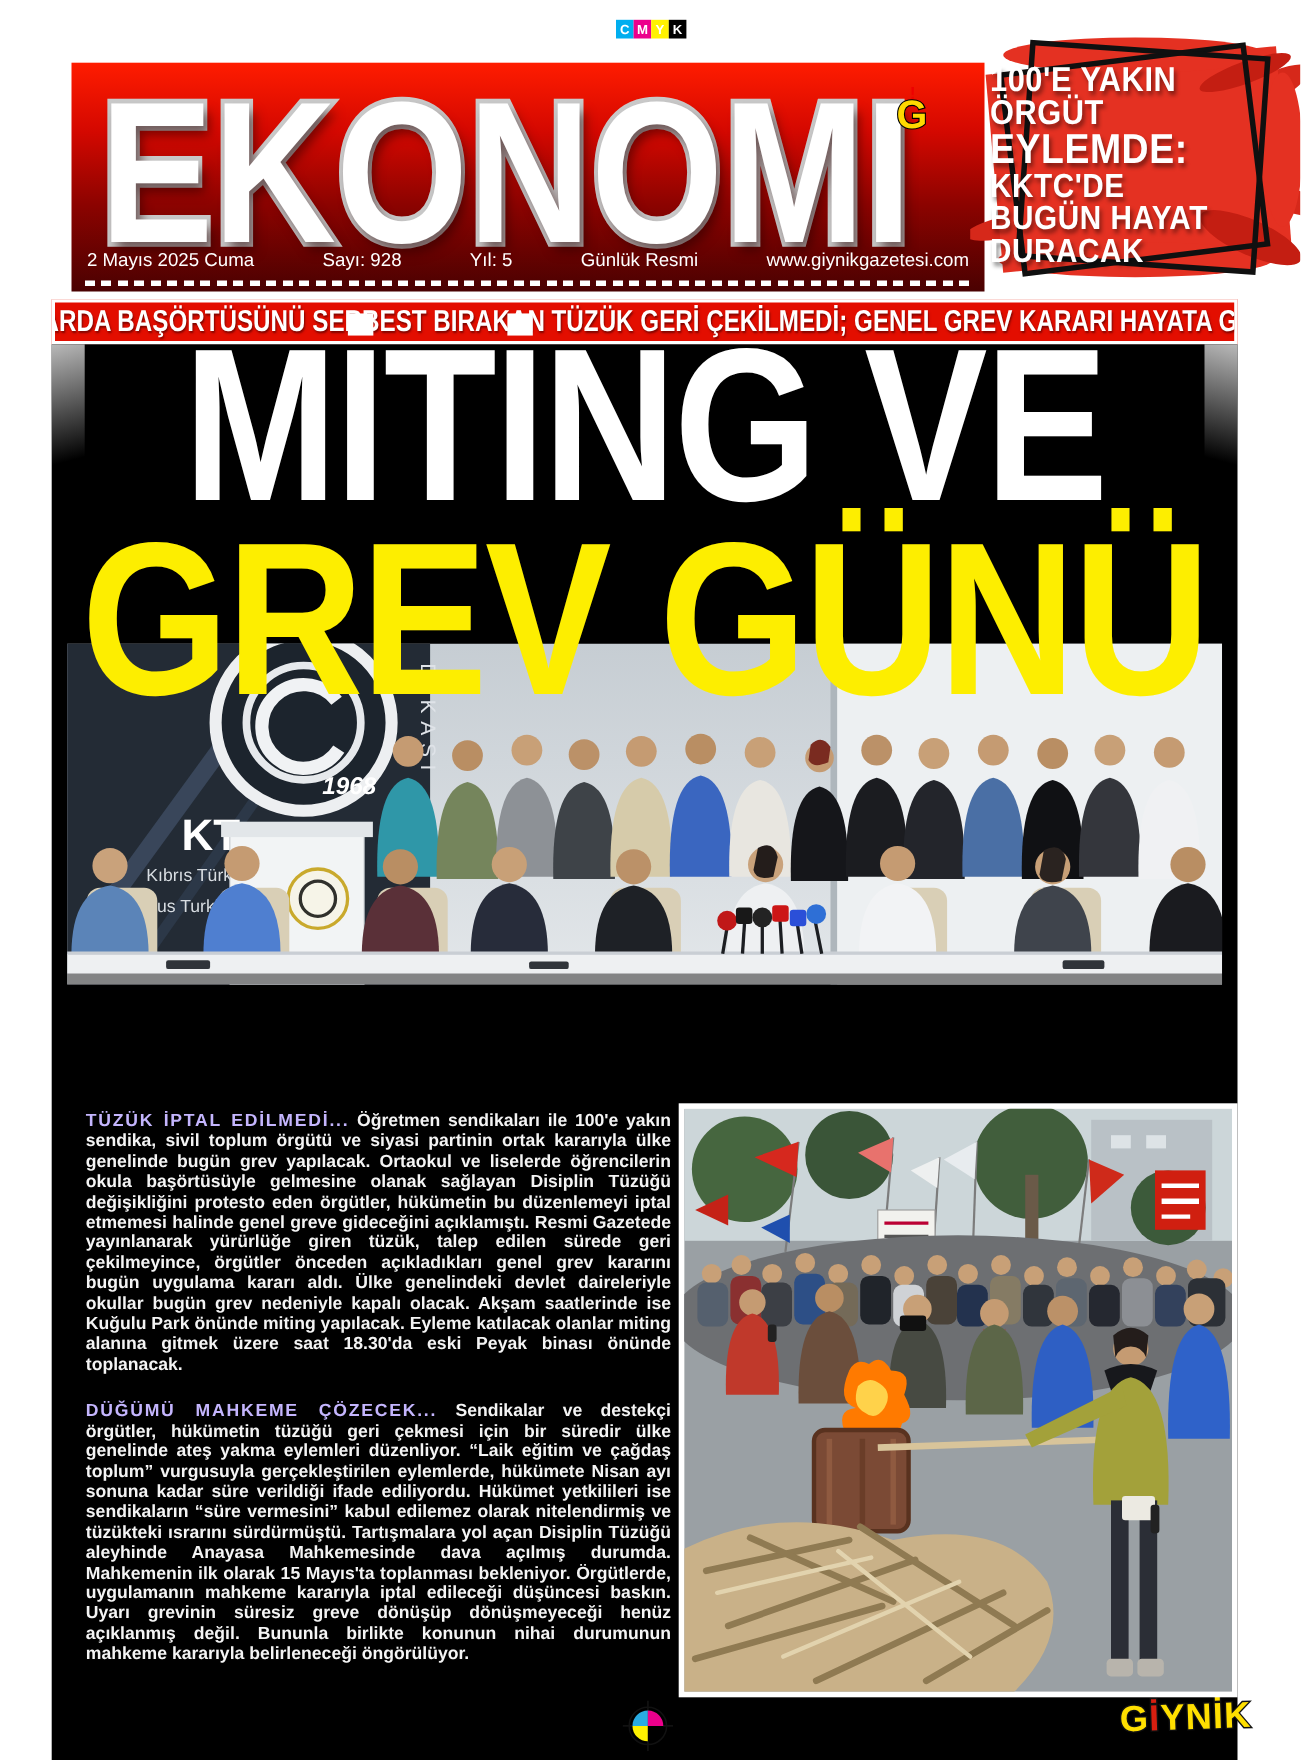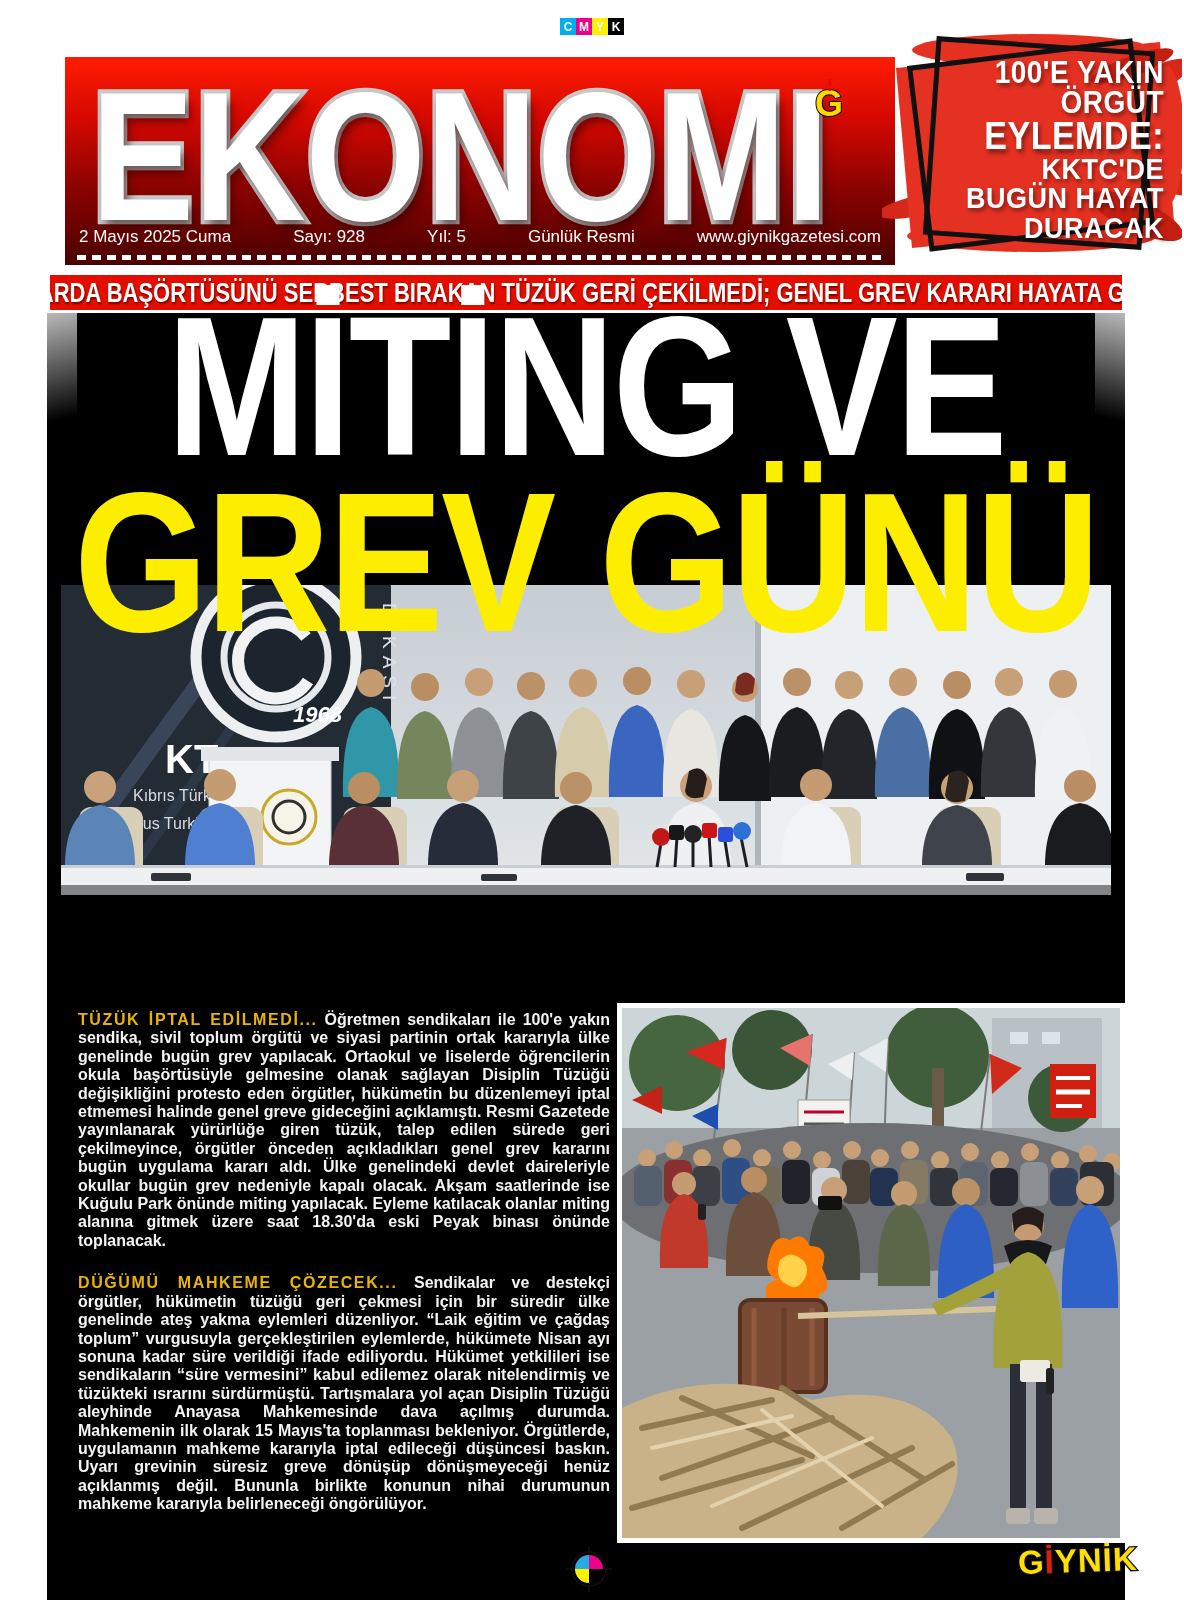--- a/index.html
+++ b/index.html
@@ -26,21 +26,21 @@
   .g-badge i{position:absolute;left:12px;top:-6px;font-style:normal;font-size:16px;color:#e00;
         -webkit-text-stroke:0;}
   .masthead-info{position:absolute;left:14px;right:14px;bottom:18px;display:flex;
         justify-content:space-between;color:#fff;font-size:17px;font-weight:normal;}
   .dashes{position:absolute;left:12px;right:12px;bottom:5px;height:5px;
         background:repeating-linear-gradient(90deg,#fff 0 9px,transparent 9px 15px);}
 
   
   .alert-box{position:absolute;left:882px;top:26px;width:300px;height:234px;}
   .alert-box svg{position:absolute;left:0;top:0;}
-  .alert-text{position:absolute;left:18px;right:18px;top:32px;text-align:right;color:#fff;
+  .alert-text{position:absolute;left:18px;right:18px;top:32px;text-align:left;color:#fff;
         font-weight:900;text-shadow:2px 3px 4px rgba(0,0,0,.45);line-height:1.08;}
   .alert-l{font-size:28px;letter-spacing:.5px;transform:scale(1,1.12);}
   .alert-l.big{font-size:34px;}
   .alert-l.small{font-size:27px;}
 
   
   .kicker{position:absolute;left:47px;top:272px;width:1078px;height:41px;background:#e30e00;
         border:3px solid #fff;box-sizing:border-box;display:flex;align-items:center;
         justify-content:center;overflow:hidden;}
   .kicker span{white-space:nowrap;color:#fff;font-weight:900;font-size:25px;
@@ -75,21 +75,21 @@
   .blob{position:absolute;background:#e30e00;border-radius:50%;}
   .sub-banner-text{position:absolute;left:0;width:100%;text-align:center;color:#fff;
         font-weight:900;text-shadow:2px 3px 3px rgba(60,0,0,.8);z-index:2;}
   .sbt1{top:14px;font-size:33px;transform:scale(.96,1.1);}
   .sbt2{top:48px;font-size:45px;transform:scale(.94,1.08);}
 
   
   .article{position:absolute;left:31px;top:698px;width:532px;color:#f4f4f4;z-index:2;
         font-size:16px;line-height:18.4px;font-weight:bold;text-align:justify;}
   .article p{margin:0 0 24px 0;}
-  .lead{color:#eab308;letter-spacing:1.6px;}
+  .lead{color:#c4b5fd;letter-spacing:1.6px;}
 
   
   .reg-mark{position:absolute;left:566px;top:1546px;}
   .brand{position:absolute;right:46px;top:1542px;font-size:33px;font-weight:900;
         letter-spacing:1px;transform:rotate(-2deg);
         -webkit-text-stroke:2.5px #111;paint-order:stroke fill;}
   .brand .by{color:#ffdf00;} .brand .bi{color:#d81f10;}
 </style>
 </head>
 <body>

